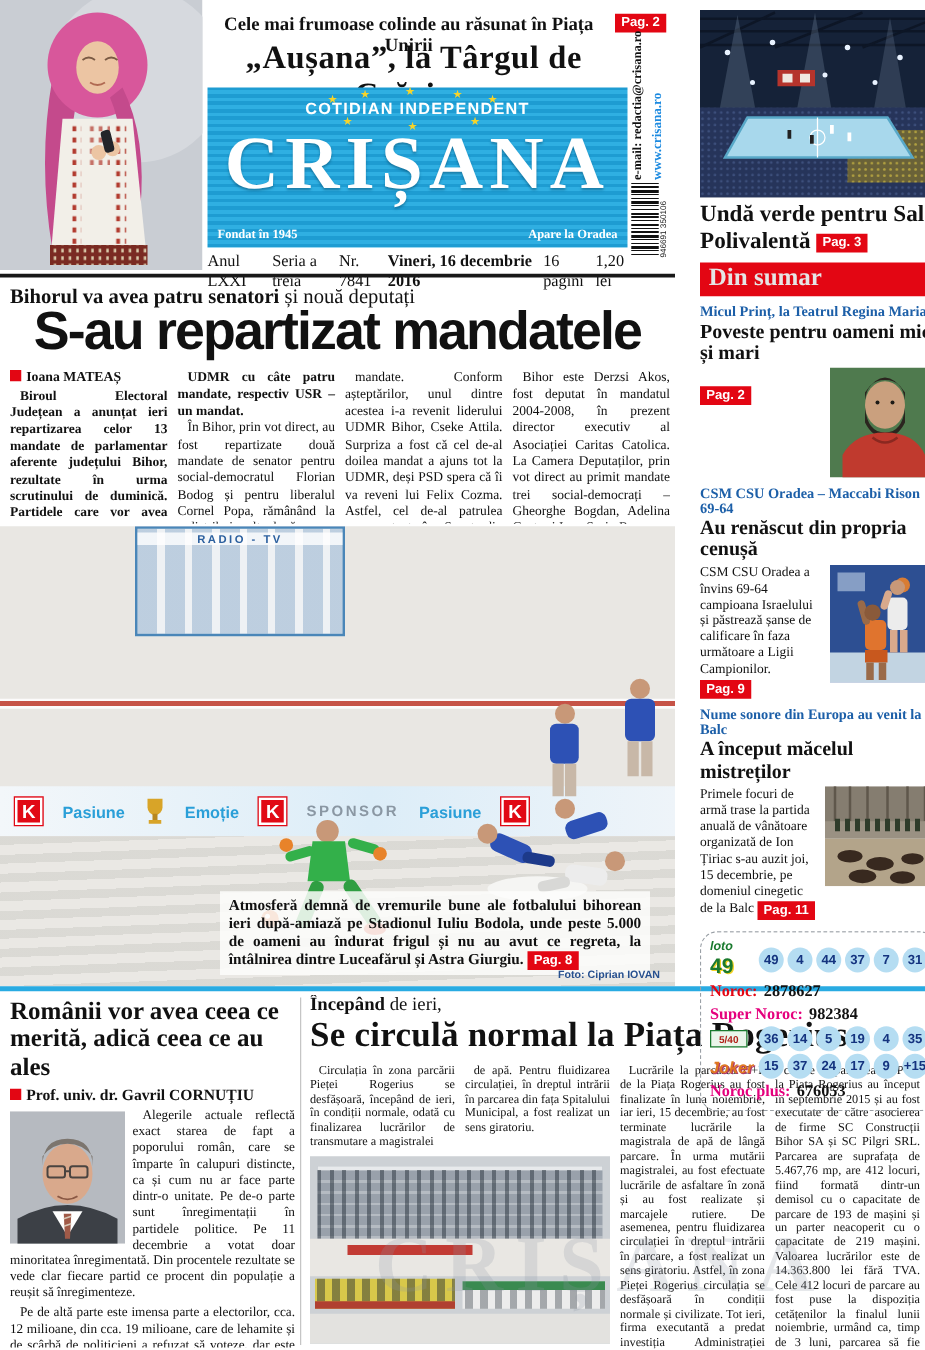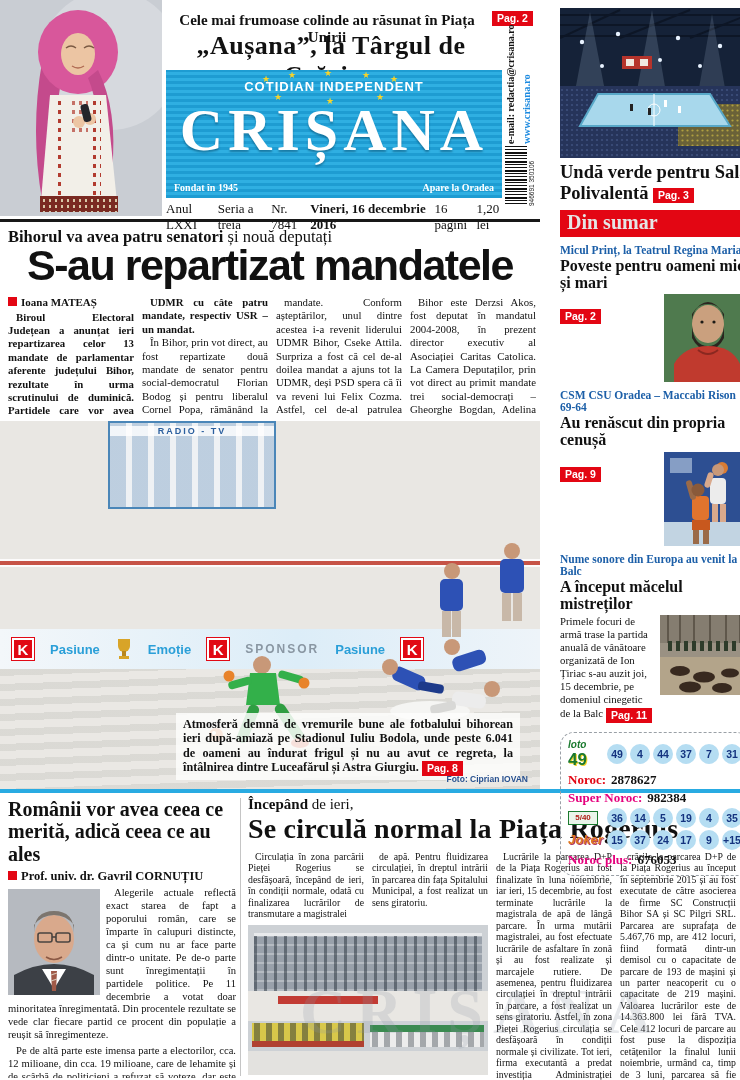--- a/index.html
+++ b/index.html
@@ -291,21 +291,21 @@
         <rect x="452" y="232" width="34" height="15" rx="6" fill="#2d51b5" transform="rotate(-18 469 239)"></rect>
         <circle cx="452" cy="226" r="8" fill="#c89878"></circle>
         <rect x="452" y="272" width="34" height="14" rx="6" fill="#ececec" transform="rotate(8 469 279)"></rect>
         <circle cx="492" cy="268" r="8" fill="#c89878"></circle>
         <rect x="430" y="282" width="26" height="9" rx="4" fill="#d8d8d6" transform="rotate(-12 443 286)"></rect>
       </g>
       <circle cx="216" cy="314" r="7" fill="#e06a28"></circle>
       <circle cx="214" cy="312" r="2" fill="#fff"></circle>
     </svg>
     <div class="caption">
-      <span>Atmosferă demnă de vremurile bune ale fotbalului bihorean ieri după-amiază pe Stadionul Iuliu Bodola, unde peste 6.041 de oameni au îndurat frigul și nu au avut ce regreta, la întâlnirea dintre Luceafărul și Astra Giurgiu.</span>
+      <span>Atmosferă demnă de vremurile bune ale fotbalului bihorean ieri după-amiază pe Stadionul Iuliu Bodola, unde peste 5.000 de oameni au îndurat frigul și nu au avut ce regreta, la întâlnirea dintre Luceafărul și Astra Giurgiu.</span>
       <span class="pag">Pag. 8</span>
     </div>
     <div class="credit">Foto: Ciprian IOVAN</div>
   </div>
 
   <div class="abs blue-rule"></div>
 
   <div class="abs opinion">
     <div class="op-head">Românii vor avea ceea ce merită, adică ceea ce au ales</div>
     <div class="op-byline"><span class="sq"></span><span>Prof. univ. dr. Gavril CORNUȚIU</span></div>
@@ -436,21 +436,21 @@
           <path d="M34,56 Q44,64 54,56" stroke="#8a2820" fill="none" stroke-width="2"></path>
         </svg>
       </div>
     </div>
 
     <div class="sb-item">
       <div class="sb-kicker">CSM CSU Oradea – Maccabi Rison 69-64</div>
       <div class="sb-head">Au renăscut din propria cenușă</div>
       <div class="sb-row">
         <div class="sb-textcol">
-          <br>
+          <span>CSM CSU Oradea a învins 69-64 campioana Israelului și păstrează șanse de calificare în faza următoare a Ligii Campionilor.</span><br>
           <span class="pag">Pag. 9</span>
         </div>
         <svg class="sb-photo" width="86" height="94" viewBox="0 0 86 94">
           <rect width="86" height="94" fill="#2d4f92"></rect>
           <rect y="70" width="86" height="24" fill="#c2d4e2"></rect>
           <rect x="6" y="6" width="22" height="15" fill="#cfe0ee" opacity=".55"></rect>
           <circle cx="58" cy="16" r="6" fill="#d87c34"></circle>
           <rect x="46" y="26" width="16" height="26" rx="4" fill="#ececec"></rect>
           <rect x="42" y="20" width="6" height="16" rx="3" fill="#d9a98c" transform="rotate(18 45 28)"></rect>
           <circle cx="54" cy="18" r="6" fill="#c89878"></circle>

